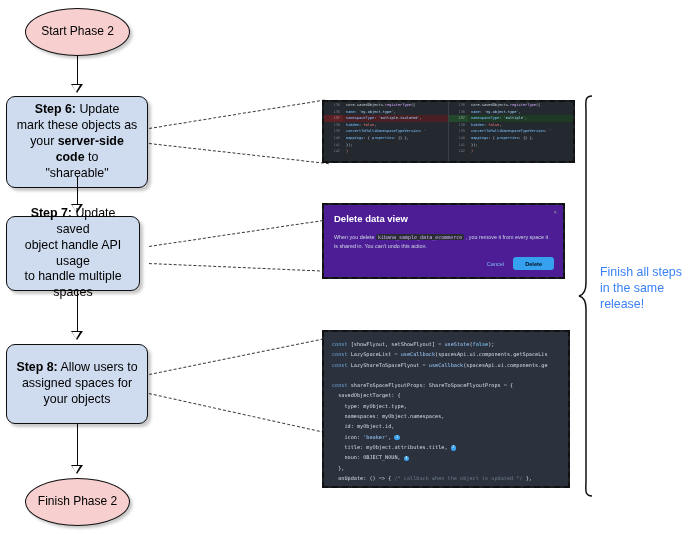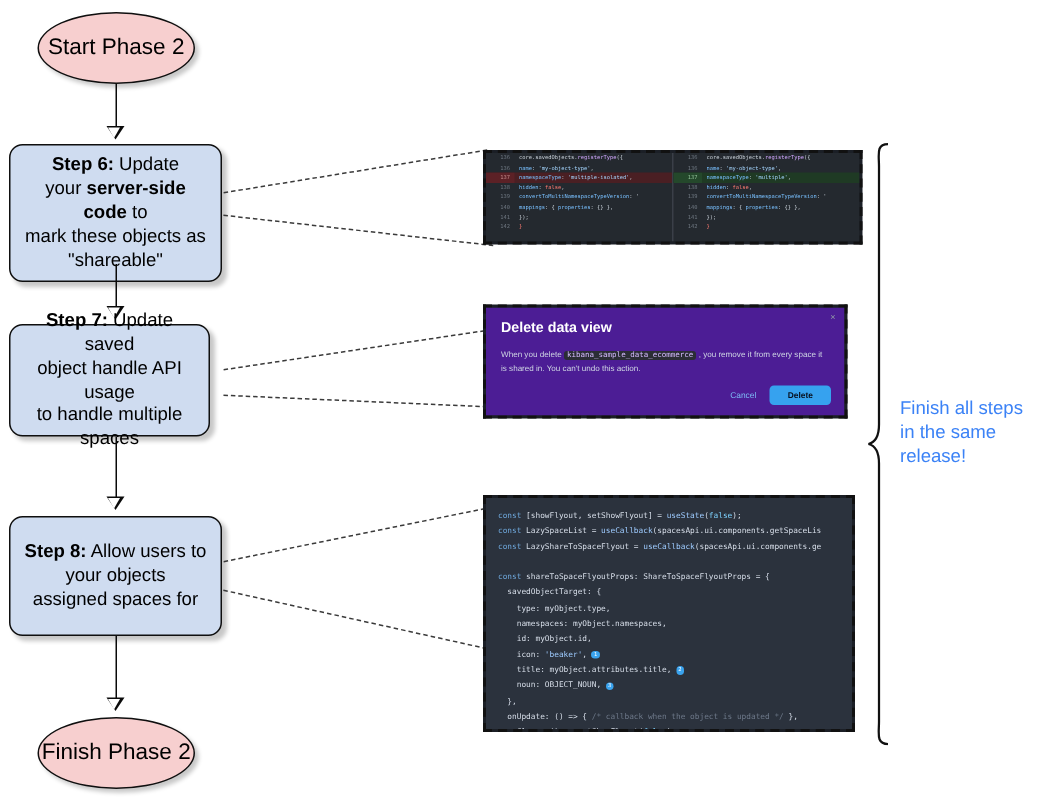--- a/index.html
+++ b/index.html
@@ -24,21 +24,21 @@
     align-items: center;
     justify-content: center;
     text-align: center;
     line-height: 1.28;
   }
 
   .terminator {
     border: 1.6px solid #0f0f0f;
     border-radius: 50%;
     background: #f7cfcf;
-    font-size: 15px;
+    font-size: 12px;
     box-shadow: 2.5px 2.5px 3px rgba(0,0,0,0.22);
   }
 
   .process {
     border: 1.6px solid #0f0f0f;
     border-radius: 9px;
     background: #cfdcf0;
     font-size: 12.4px;
     padding: 4px 7px;
     box-shadow: 3px 3px 3px rgba(0,0,0,0.22);
@@ -228,22 +228,22 @@
 <div class="node terminator" style="left:25px; top:8px; width:105px; height:48px;">
   <span>Start Phase 2</span>
 </div>
 
 <div class="vline" style="left:77px; top:56px; height:30px;"></div>
 <div class="arrowhead" style="left:71px; top:84px;"></div>
 
 <div class="node process" style="left:6px; top:96px; width:142px; height:92px;">
   <div class="body">
     <div><b>Step 6:</b><span> Update</span></div>
+    <div>mark these objects as</div>
     <div><span>your </span><b>server-side code</b><span> to</span></div>
-    <div>mark these objects as</div>
     <div>"shareable"</div>
   </div>
 </div>
 
 <div class="vline" style="left:77px; top:176px; height:30px;"></div>
 <div class="arrowhead" style="left:71px; top:204px;"></div>
 
 <div class="node process" style="left:6px; top:216px; width:134px; height:75px;align-items:center;">
   <div class="body">
     <div><b>Step 7:</b><span> Update saved</span></div>
@@ -251,22 +251,22 @@
     <div>to handle multiple spaces</div>
   </div>
 </div>
 
 <div class="vline" style="left:77px; top:291px; height:43px;"></div>
 <div class="arrowhead" style="left:71px; top:331px;"></div>
 
 <div class="node process" style="left:6px; top:344px; width:142px; height:80px;">
   <div class="body">
     <div><b>Step 8:</b><span> Allow users to</span></div>
+    <div>assigned spaces for</div>
     <div>your objects</div>
-    <div>assigned spaces for</div>
   </div>
 </div>
 
 <div class="vline" style="left:77px; top:424px; height:44px;"></div>
 <div class="arrowhead" style="left:71px; top:465px;"></div>
 
 <div class="node terminator" style="left:25px; top:478px; width:105px; height:48px;">
   <span>Finish Phase 2</span>
 </div>
 

